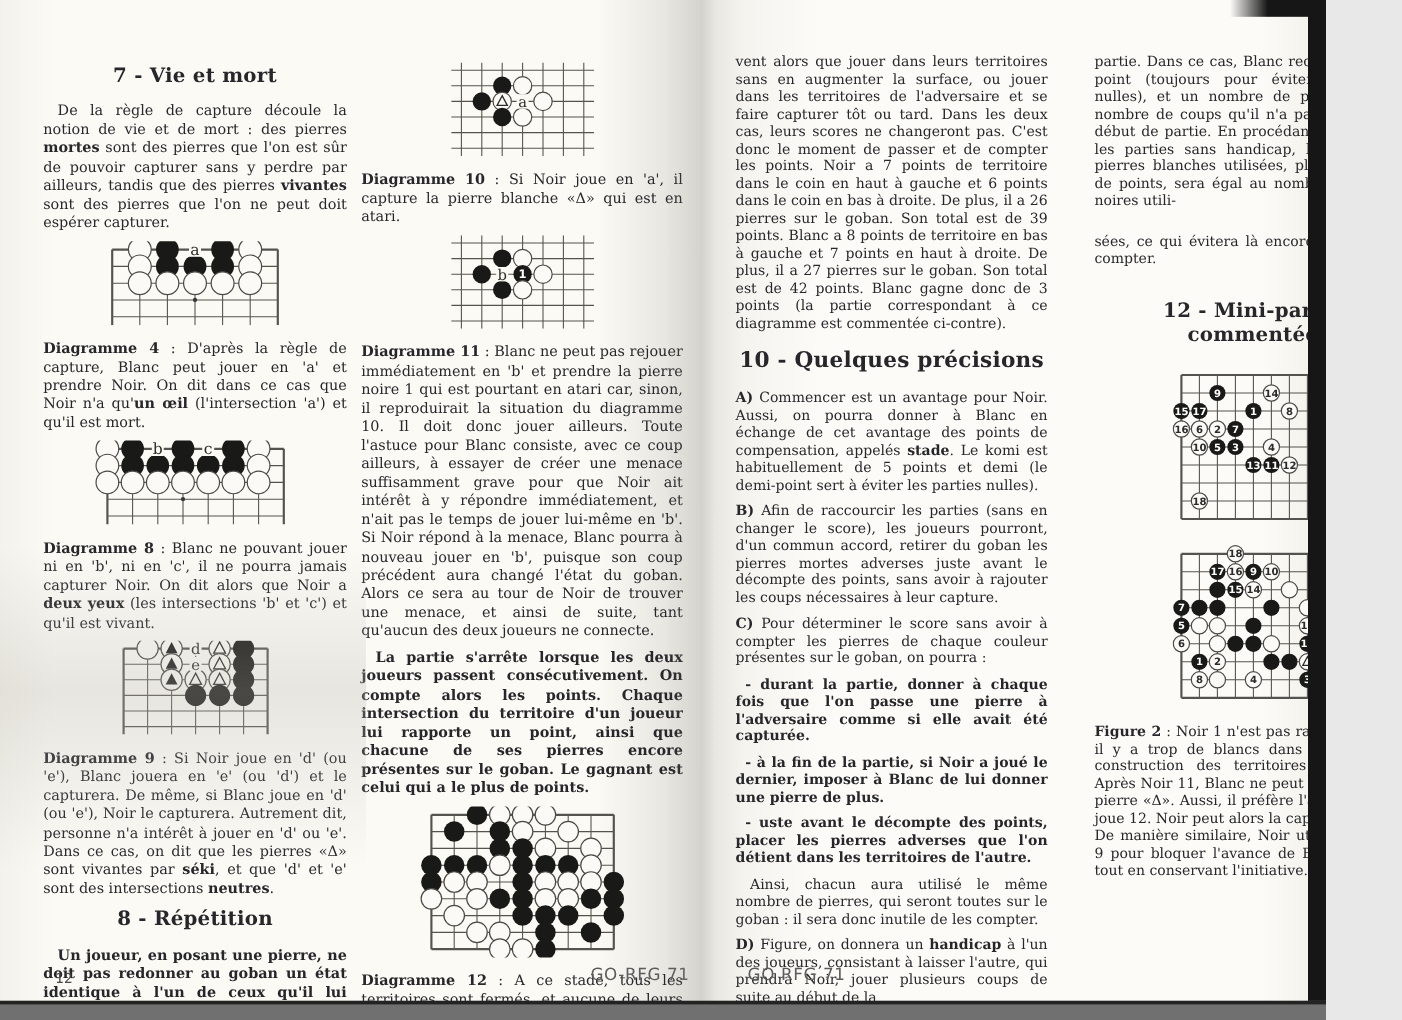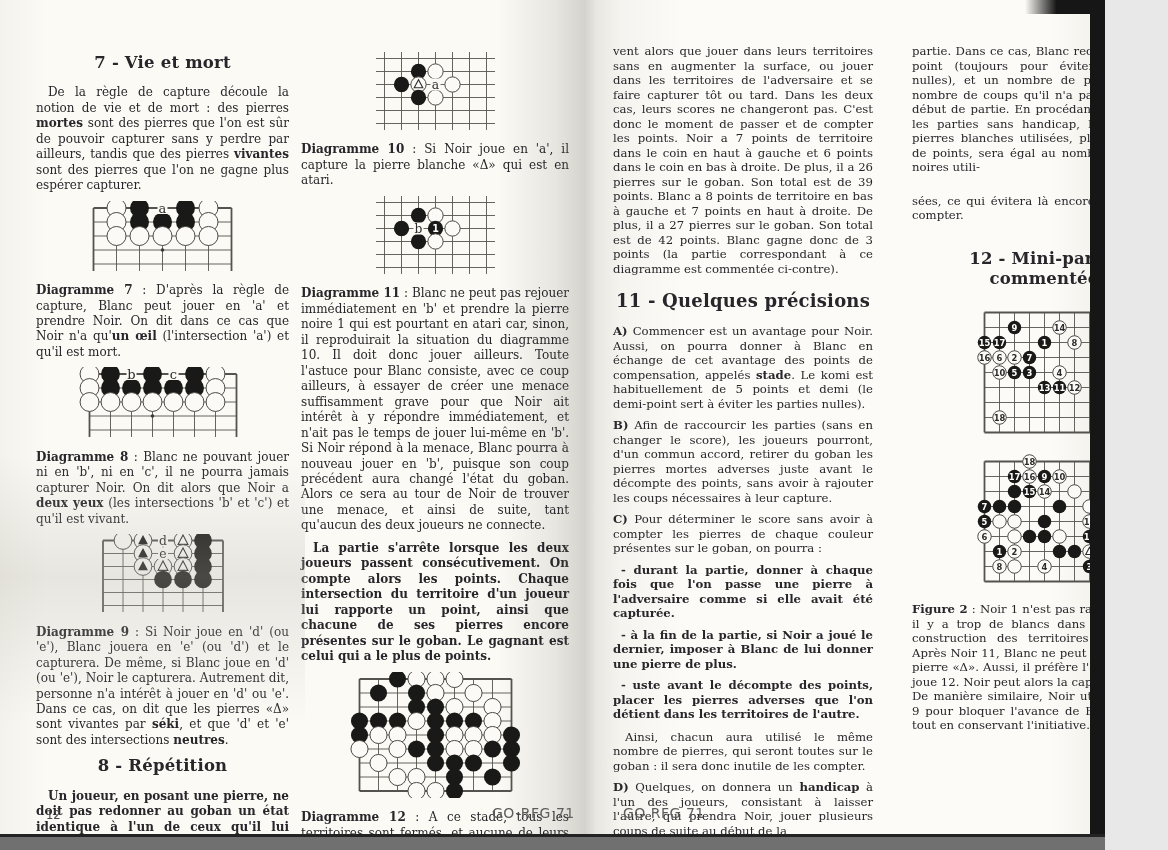--- a/index.html
+++ b/index.html
@@ -29,21 +29,21 @@
   .footer{position:absolute;font-family:"DejaVu Sans",sans-serif;color:#5c5c5c;font-size:14px;letter-spacing:0.5px;}
   .pagenum{position:absolute;font-family:"DejaVu Sans",sans-serif;color:#4a4a4a;font-size:11.5px;}
 </style>
 </head>
 <body>
 
 <div class="scan">
 
   <div class="col body1" style="left:36px;top:46px;width:253px;">
     <div class="sec">7 - Vie et mort</div>
-    <p class="par"><span>De la règle de capture découle la notion de vie et de mort : des pierres </span><b>mortes</b><span> sont des pierres que l'on est sûr de pouvoir capturer sans y perdre par ailleurs, tandis que des pierres </span><b>vivantes</b><span> sont des pierres que l'on ne gagne plus espérer capturer.</span></p>
+    <p class="par"><span>De la règle de capture découle la notion de vie et de mort : des pierres </span><b>mortes</b><span> sont des pierres que l'on est sûr de pouvoir capturer sans y perdre par ailleurs, tandis que des pierres </span><b>vivantes</b><span> sont des pierres que l'on ne peut doit espérer capturer.</span></p>
     <div class="goban"><svg width="161" height="70">
           <line x1="11.5" y1="7" x2="11.5" y2="70" stroke="#55534f" stroke-width="1.8"></line>
           <line x1="34.5" y1="7" x2="34.5" y2="70" stroke="#55534f" stroke-width="0.9"></line>
           <line x1="57.5" y1="7" x2="57.5" y2="70" stroke="#55534f" stroke-width="0.9"></line>
           <line x1="80.5" y1="7" x2="80.5" y2="70" stroke="#55534f" stroke-width="0.9"></line>
           <line x1="103.5" y1="7" x2="103.5" y2="70" stroke="#55534f" stroke-width="0.9"></line>
           <line x1="126.5" y1="7" x2="126.5" y2="70" stroke="#55534f" stroke-width="0.9"></line>
           <line x1="149.5" y1="7" x2="149.5" y2="70" stroke="#55534f" stroke-width="1.8"></line>
           <line x1="11.5" y1="7" x2="149.5" y2="7" stroke="#55534f" stroke-width="1.8"></line>
           <line x1="11.5" y1="21" x2="149.5" y2="21" stroke="#55534f" stroke-width="0.9"></line>
@@ -61,21 +61,21 @@
           <circle cx="103.5" cy="21" r="9.520000000000001" fill="#191917"></circle>
           <circle cx="126.5" cy="21" r="9.520000000000001" fill="#fbfaf6" stroke="#4c4a46" stroke-width="1"></circle>
           <circle cx="34.5" cy="35" r="9.520000000000001" fill="#fbfaf6" stroke="#4c4a46" stroke-width="1"></circle>
           <circle cx="57.5" cy="35" r="9.520000000000001" fill="#fbfaf6" stroke="#4c4a46" stroke-width="1"></circle>
           <circle cx="80.5" cy="35" r="9.520000000000001" fill="#fbfaf6" stroke="#4c4a46" stroke-width="1"></circle>
           <circle cx="103.5" cy="35" r="9.520000000000001" fill="#fbfaf6" stroke="#4c4a46" stroke-width="1"></circle>
           <circle cx="126.5" cy="35" r="9.520000000000001" fill="#fbfaf6" stroke="#4c4a46" stroke-width="1"></circle>
           <rect x="75.5" y="1" width="10" height="12" fill="#fbfaf5"></rect>
           <text x="80.5" y="7" text-anchor="middle" dy="0.36em" font-family="&quot;DejaVu Serif&quot;, serif" font-size="13.0" fill="#2e2c28">a</text>
         </svg></div>
-    <p class="caption"><b>Diagramme 7</b><span> : D'après la règle de capture, Blanc peut jouer en 'a' et prendre Noir. On dit dans ce cas que Noir n'a qu'</span><b>un œil</b><span> (l'intersection 'a') et qu'il est mort.</span></p>
+    <p class="caption"><b>Diagramme 4</b><span> : D'après la règle de capture, Blanc peut jouer en 'a' et prendre Noir. On dit dans ce cas que Noir n'a qu'</span><b>un œil</b><span> (l'intersection 'a') et qu'il est mort.</span></p>
     <div class="goban"><svg width="168" height="70">
           <line x1="10.5" y1="7" x2="10.5" y2="70" stroke="#55534f" stroke-width="1.8"></line>
           <line x1="31.5" y1="7" x2="31.5" y2="70" stroke="#55534f" stroke-width="0.9"></line>
           <line x1="52.5" y1="7" x2="52.5" y2="70" stroke="#55534f" stroke-width="0.9"></line>
           <line x1="73.5" y1="7" x2="73.5" y2="70" stroke="#55534f" stroke-width="0.9"></line>
           <line x1="94.5" y1="7" x2="94.5" y2="70" stroke="#55534f" stroke-width="0.9"></line>
           <line x1="115.5" y1="7" x2="115.5" y2="70" stroke="#55534f" stroke-width="0.9"></line>
           <line x1="136.5" y1="7" x2="136.5" y2="70" stroke="#55534f" stroke-width="0.9"></line>
           <line x1="157.5" y1="7" x2="157.5" y2="70" stroke="#55534f" stroke-width="1.8"></line>
           <line x1="10.5" y1="7" x2="157.5" y2="7" stroke="#55534f" stroke-width="1.8"></line>
@@ -275,29 +275,29 @@
           <circle cx="142.5" cy="105" r="8.55" fill="#191917"></circle>
           <circle cx="66.5" cy="119" r="8.55" fill="#fbfaf6" stroke="#4c4a46" stroke-width="1"></circle>
           <circle cx="85.5" cy="119" r="8.55" fill="#fbfaf6" stroke="#4c4a46" stroke-width="1"></circle>
           <circle cx="104.5" cy="119" r="8.55" fill="#191917"></circle>
         </svg></div>
     <p class="caption"><b>Diagramme 12</b><span> : A ce stade, tous les territoires sont fermés, et aucune de leurs frontières ne peut être capturée par l'adversaire. Les joueurs ne peu-</span></p>
   </div>
 
   <div class="col body2" style="left:613px;top:44px;width:260px;">
     <p>vent alors que jouer dans leurs territoires sans en augmenter la surface, ou jouer dans les territoires de l'adversaire et se faire capturer tôt ou tard. Dans les deux cas, leurs scores ne changeront pas. C'est donc le moment de passer et de compter les points. Noir a 7 points de territoire dans le coin en haut à gauche et 6 points dans le coin en bas à droite. De plus, il a 26 pierres sur le goban. Son total est de 39 points. Blanc a 8 points de territoire en bas à gauche et 7 points en haut à droite. De plus, il a 27 pierres sur le goban. Son total est de 42 points. Blanc gagne donc de 3 points (la partie correspondant à ce diagramme est commentée ci-contre).</p>
-    <div class="sec sec-big" style="margin-top:14px;">11 - Quelques précisions</div>
+    <div class="sec sec-big" style="margin-top:14px;">10 - Quelques précisions</div>
     <p><b>A)</b><span> Commencer est un avantage pour Noir. Aussi, on pourra donner à Blanc en échange de cet avantage des points de compensation, appelés </span><b>stade</b><span>. Le komi est habituellement de 5 points et demi (le demi-point sert à éviter les parties nulles).</span></p>
     <p><b>B)</b><span> Afin de raccourcir les parties (sans en changer le score), les joueurs pourront, d'un commun accord, retirer du goban les pierres mortes adverses juste avant le décompte des points, sans avoir à rajouter les coups nécessaires à leur capture.</span></p>
     <p><b>C)</b><span> Pour déterminer le score sans avoir à compter les pierres de chaque couleur présentes sur le goban, on pourra :</span></p>
     <p class="bullet">-  durant la partie, donner à chaque fois que l'on passe une pierre à l'adversaire comme si elle avait été capturée.</p>
     <p class="bullet">-  à la fin de la partie, si Noir a joué le dernier, imposer à Blanc de lui donner une pierre de plus.</p>
     <p class="bullet">-  uste avant le décompte des points, placer les pierres adverses que l'on détient dans les territoires de l'autre.</p>
     <p class="par" style="margin-top:8px;">Ainsi, chacun aura utilisé le même nombre de pierres, qui seront toutes sur le goban : il sera donc inutile de les compter.</p>
-    <p><b>D)</b><span> Quelques, on donnera un </span><b>handicap</b><span> à l'un des joueurs, consistant à laisser l'autre, qui prendra Noir, jouer plusieurs coups de suite au début de la</span></p>
+    <p><b>D)</b><span> Figure, on donnera un </span><b>handicap</b><span> à l'un des joueurs, consistant à laisser l'autre, qui prendra Noir, jouer plusieurs coups de suite au début de la</span></p>
   </div>
 
   <div class="col body2" style="left:912px;top:44px;width:264px;">
     <p>partie. Dans ce cas, Blanc recevra un demi-point (toujours pour éviter les parties nulles), et un nombre de points égal au nombre de coups qu'il n'a pas pu jouer en début de partie. En procédant comme pour les parties sans handicap, le nombre de pierres blanches utilisées, plus ce nombre de points, sera égal au nombre de pierres noires utili-</p>
     <div class="gap-sm"></div>
     <p>sées, ce qui évitera là encore d'avoir à les compter.</p>
     <div class="sec" style="margin-top:26px;margin-bottom:16px;">12 - Mini-partie commentée</div>
     <div class="goban"><svg width="135" height="135">
           <line x1="7.5" y1="7.5" x2="7.5" y2="127.5" stroke="#55534f" stroke-width="1.8"></line>
           <line x1="22.5" y1="7.5" x2="22.5" y2="127.5" stroke="#55534f" stroke-width="0.9"></line>

